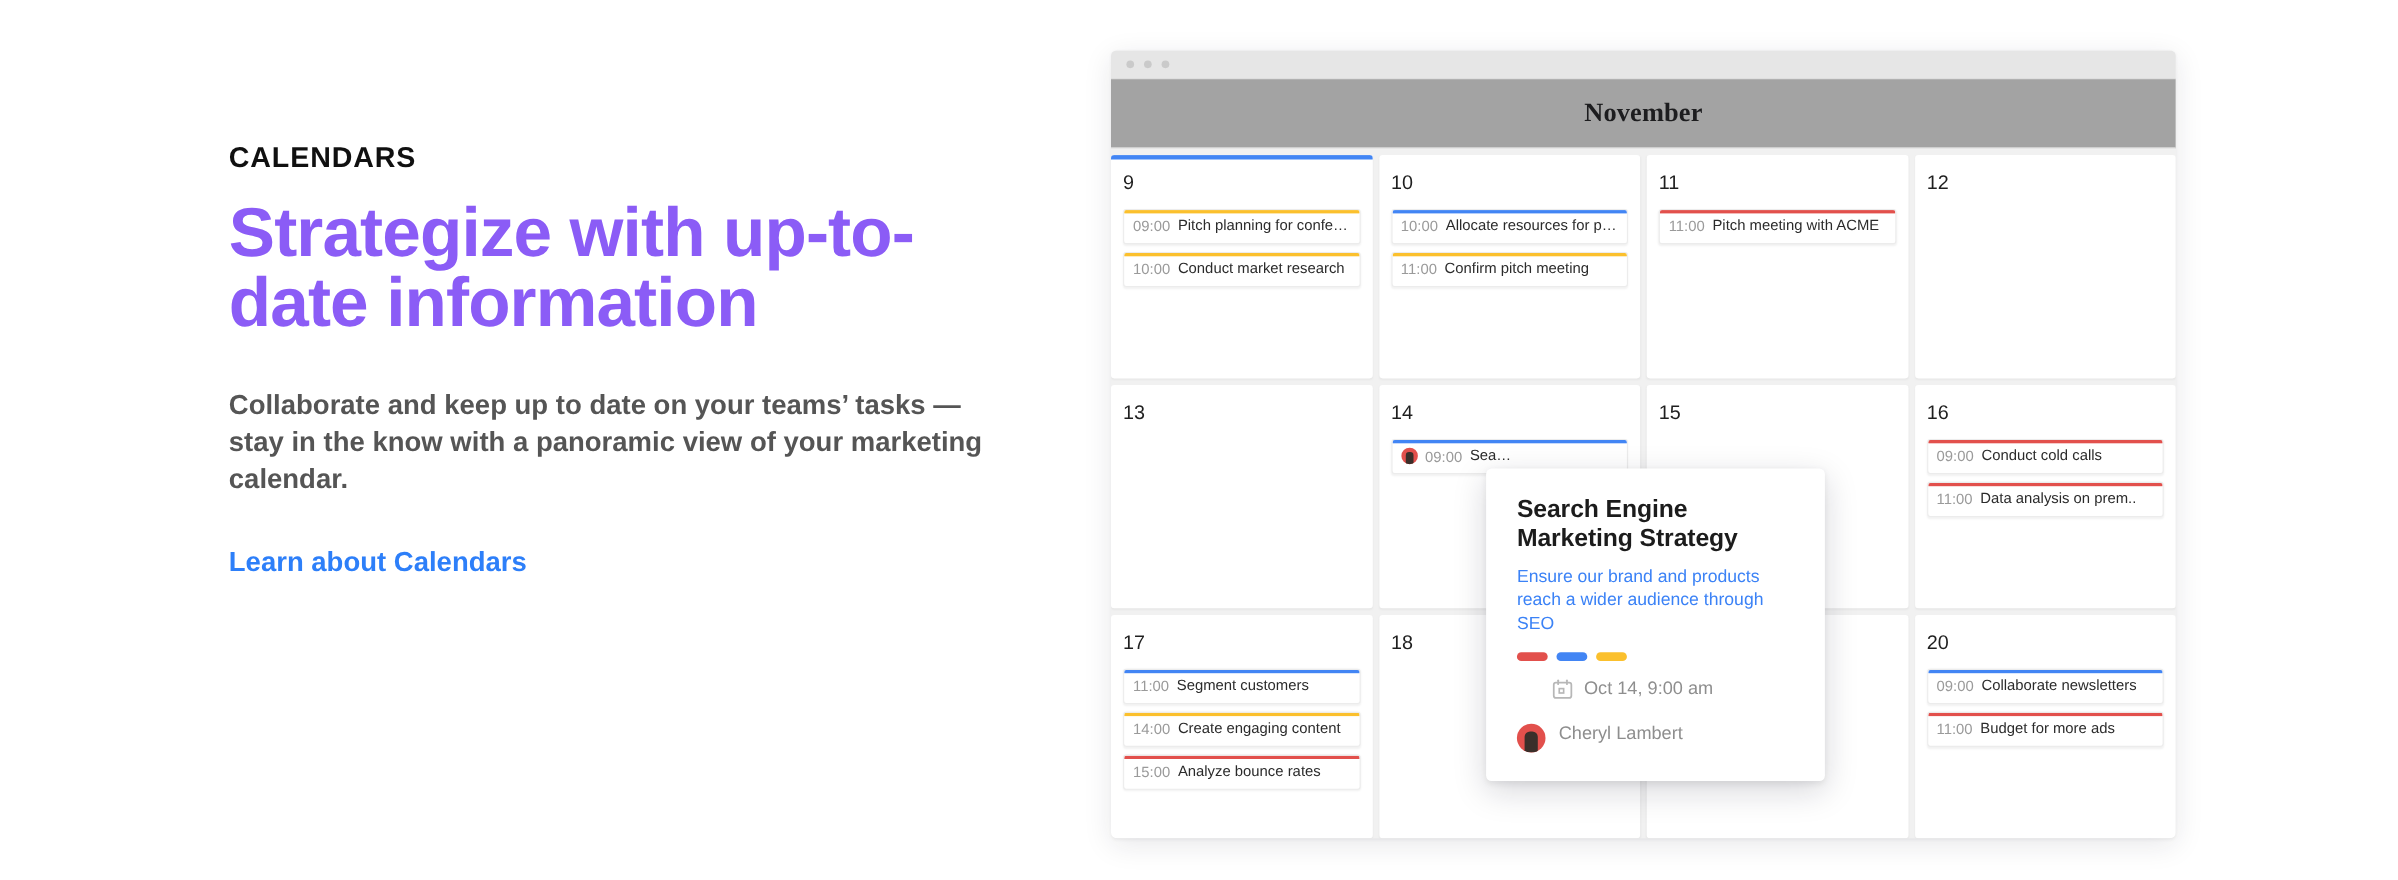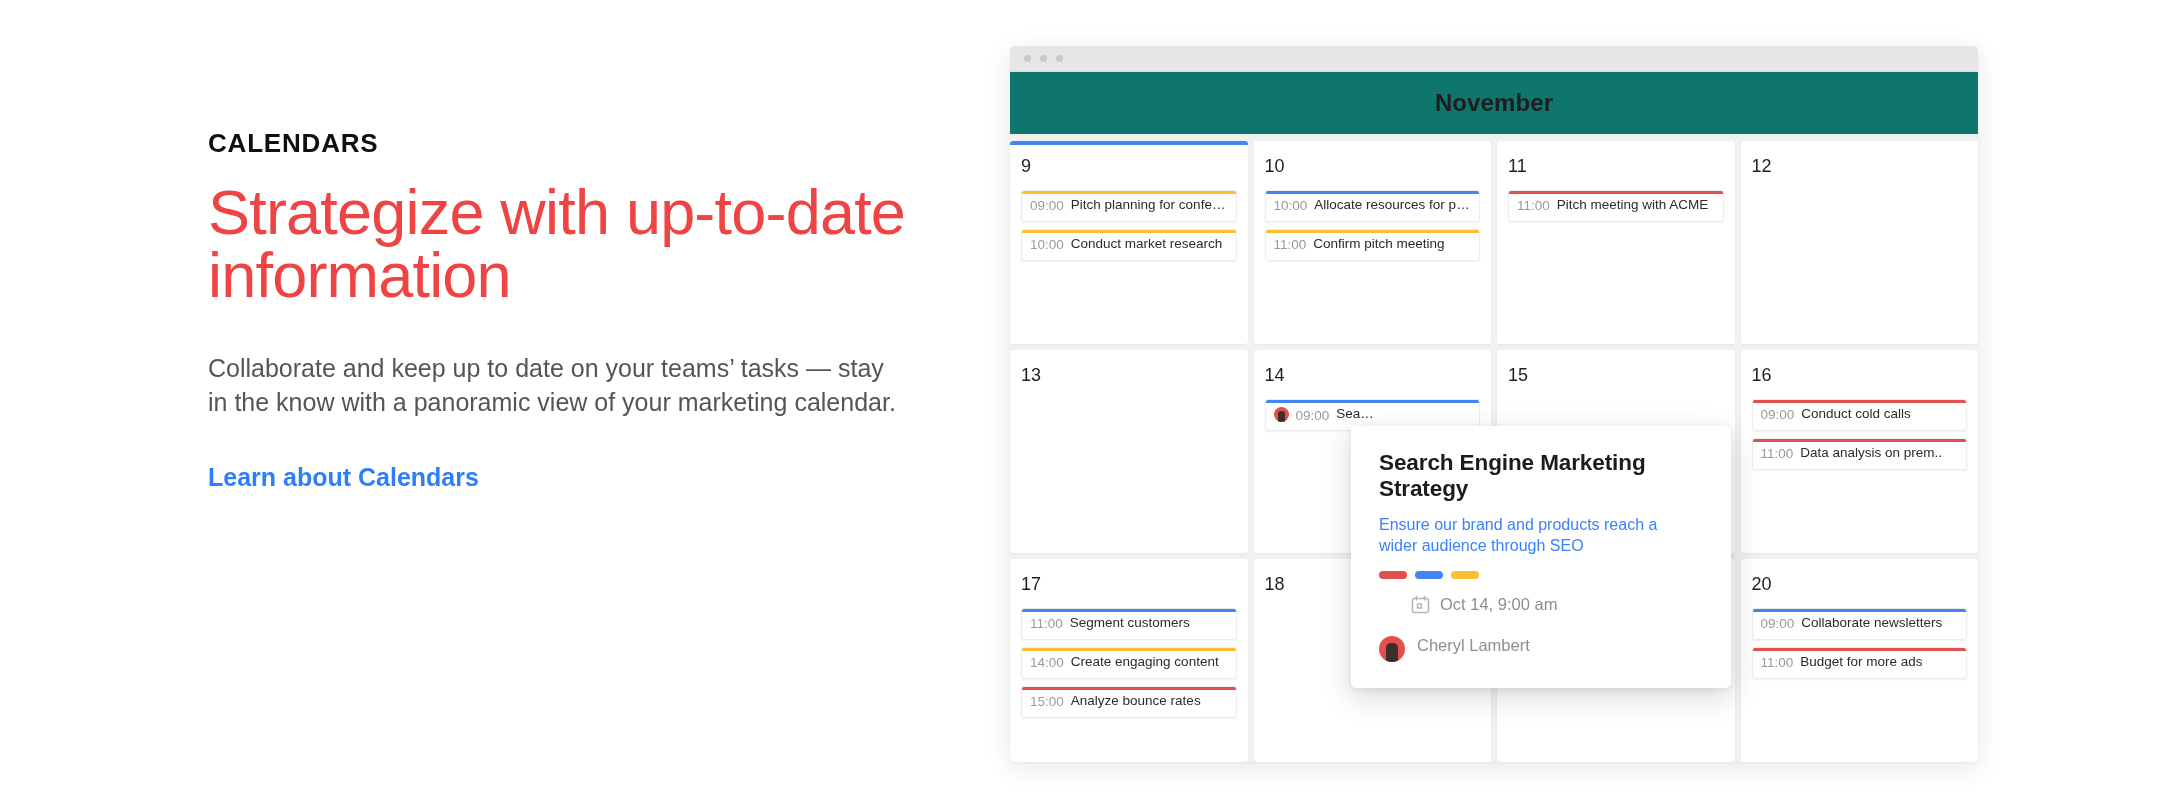--- a/index.html
+++ b/index.html
@@ -27,32 +27,32 @@
     font-size: 26px;
     letter-spacing: 0.8px;
     color: #101010;
     font-weight: 700;
     line-height: 1.2;
     margin-bottom: 22px;
   }
   .headline {
     font-size: 63px;
     line-height: 1.0;
-    font-weight: 400;
-    color: #ef4444;
+    font-weight: 700;
+    color: #8b5cf6;
     letter-spacing: -0.8px;
     max-width: 700px;
     margin-bottom: 44px;
   }
   .body-copy {
     font-size: 25px;
     line-height: 1.36;
     color: #555555;
     max-width: 700px;
-    font-weight: 400;
+    font-weight: 700;
     margin-bottom: 44px;
   }
   .learn-link {
     font-size: 25px;
     color: #2d7ff9;
     text-decoration: none;
     font-weight: 700;
     display: inline-block;
   }
 
@@ -79,27 +79,28 @@
     padding-left: 14px;
     flex: 0 0 auto;
   }
   .dot {
     width: 7px; height: 7px;
     border-radius: 50%;
     background: #cacaca;
     margin-right: 9px;
   }
   .cal-header {
-    background: #0f766e;
+    background: #a3a3a3;
     height: 63px;
     flex: 0 0 auto;
     display: flex;
     align-items: center;
     justify-content: center;
     border-bottom: 1px solid #ededed;
+    font-family: Liberation Serif, serif;
   }
   .cal-month {
     font-size: 24px;
     font-weight: 700;
     color: #1d1d1f;
     letter-spacing: 0.1px;
   }
   .cal-grid {
     flex: 1 1 auto;
     background: #f1f1f1;
@@ -186,21 +187,21 @@
     width: 7px; height: 11px;
     border-radius: 3px 3px 0 0;
     background: #3a2f2a;
   }
 
   
   .detail-card {
     position: absolute;
     left: 1351px;
     top: 426px;
-    width: 380px;
+    width: 308px;
     background: #ffffff;
     border-radius: 5px;
     box-shadow: 0 9px 30px rgba(20,20,40,0.17), 0 2px 6px rgba(0,0,0,0.07);
     padding: 24px 28px 26px 28px;
     z-index: 40;
   }
   .dc-title {
     font-size: 22.5px;
     font-weight: 700;
     color: #1c1c1c;

